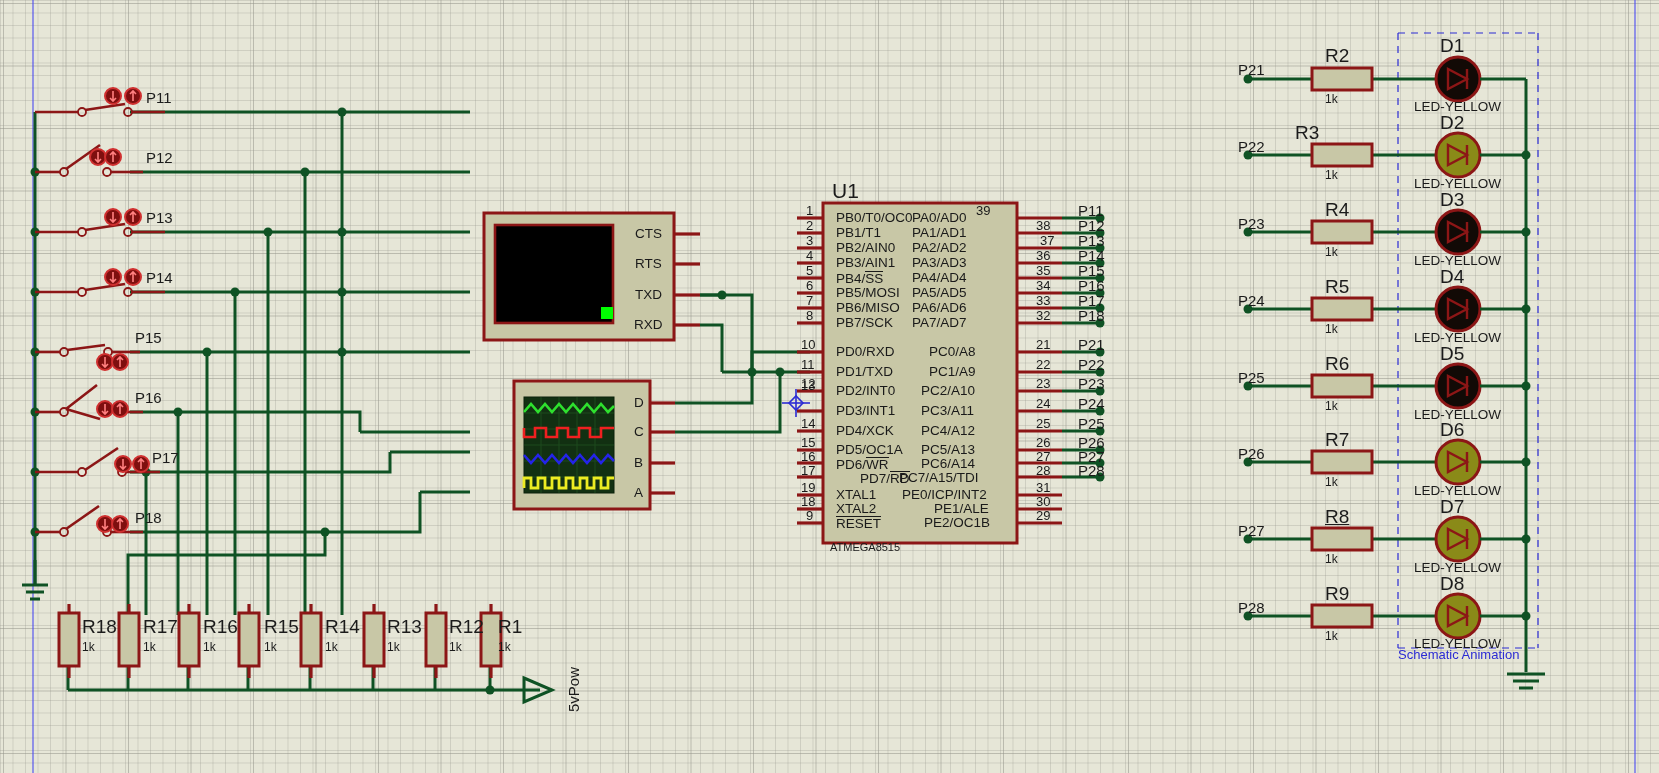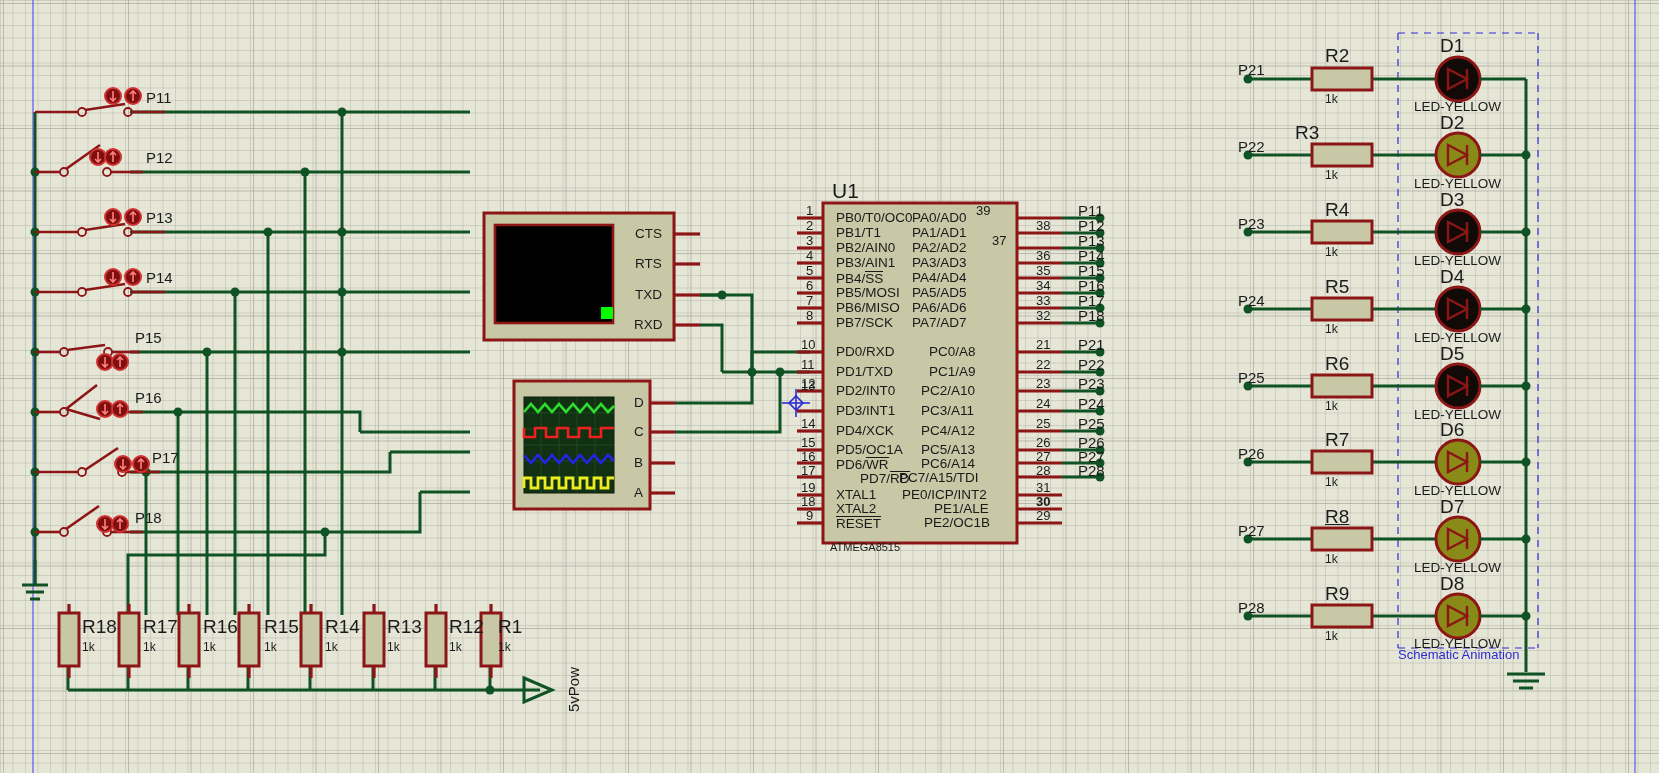--- a/index.html
+++ b/index.html
@@ -569,36 +569,36 @@
   <div class="lbl pinname" style="left:836px;top:424px;">PD4/XCK</div>
   <div class="lbl pinname" style="left:836px;top:443px;">PD5/OC1A</div>
   <div class="lbl pinname" style="left:836px;top:457px;">PD6/<span class="ob">WR</span></div>
   <div class="lbl pinname" style="left:860px;top:471px;">PD7/<span class="ob">RD</span></div>
   <div class="lbl pinname" style="left:836px;top:488px;">XTAL1</div>
   <div class="lbl pinname" style="left:836px;top:502px;">XTAL2</div>
   <div class="lbl pinname" style="left:836px;top:516px;"><span class="ob">RESET</span></div>
 
   <div class="lbl pinnum" style="left:976px;top:204px;">39</div>
   <div class="lbl pinnum" style="left:1036px;top:219px;">38</div>
-  <div class="lbl pinnum" style="left:992px;top:234px;">37</div>
+  <div class="lbl pinnum" style="left:1040px;top:234px;">37</div>
   <div class="lbl pinnum" style="left:1036px;top:249px;">36</div>
   <div class="lbl pinnum" style="left:1036px;top:264px;">35</div>
   <div class="lbl pinnum" style="left:1036px;top:279px;">34</div>
   <div class="lbl pinnum" style="left:1036px;top:294px;">33</div>
   <div class="lbl pinnum" style="left:1036px;top:309px;">32</div>
   <div class="lbl pinnum" style="left:1036px;top:338px;">21</div>
   <div class="lbl pinnum" style="left:1036px;top:358px;">22</div>
   <div class="lbl pinnum" style="left:1036px;top:377px;">23</div>
   <div class="lbl pinnum" style="left:1036px;top:397px;">24</div>
   <div class="lbl pinnum" style="left:1036px;top:417px;">25</div>
   <div class="lbl pinnum" style="left:1036px;top:436px;">26</div>
   <div class="lbl pinnum" style="left:1036px;top:450px;">27</div>
   <div class="lbl pinnum" style="left:1036px;top:464px;">28</div>
   <div class="lbl pinnum" style="left:1036px;top:481px;">31</div>
-  <div class="lbl pinnum" style="left:1036px;top:495px;font-weight:bold;">30</div>
+  <div class="lbl pinnum" style="left:1036px;top:495px;">30</div>
   <div class="lbl pinnum" style="left:1036px;top:509px;">29</div>
 
   <div class="lbl pinname" style="left:912px;top:211px;">PA0/AD0</div>
   <div class="lbl pinname" style="left:912px;top:226px;">PA1/AD1</div>
   <div class="lbl pinname" style="left:912px;top:241px;">PA2/AD2</div>
   <div class="lbl pinname" style="left:912px;top:256px;">PA3/AD3</div>
   <div class="lbl pinname" style="left:912px;top:271px;">PA4/AD4</div>
   <div class="lbl pinname" style="left:912px;top:286px;">PA5/AD5</div>
   <div class="lbl pinname" style="left:912px;top:301px;">PA6/AD6</div>
   <div class="lbl pinname" style="left:912px;top:316px;">PA7/AD7</div>

